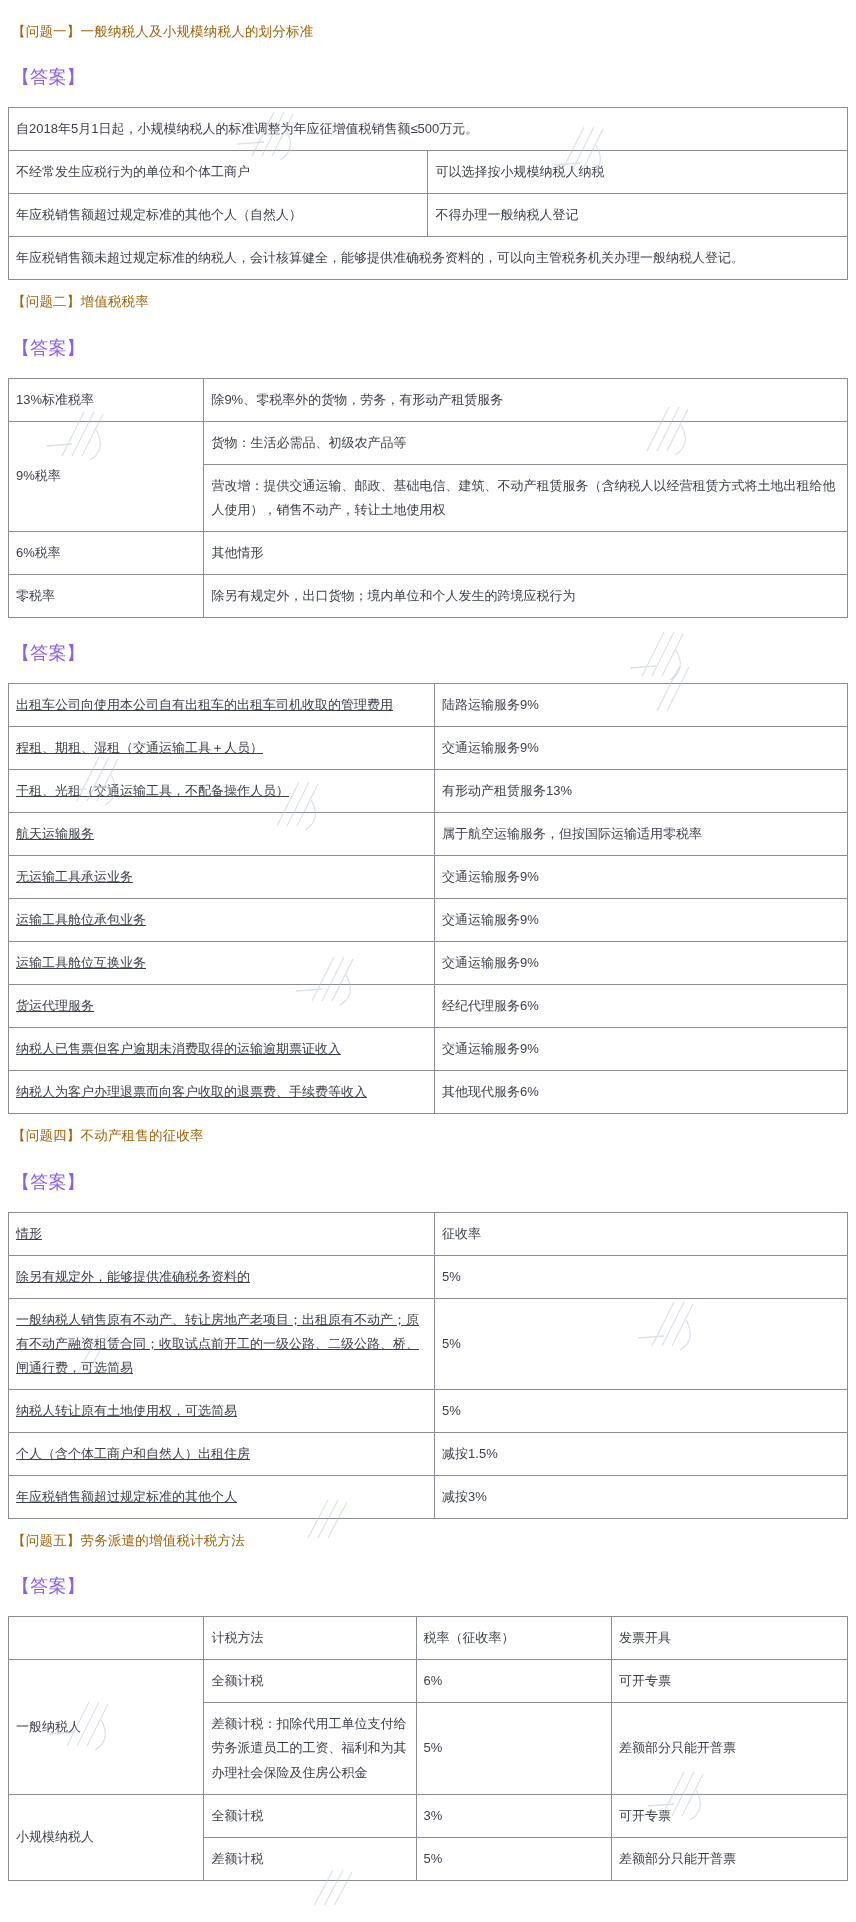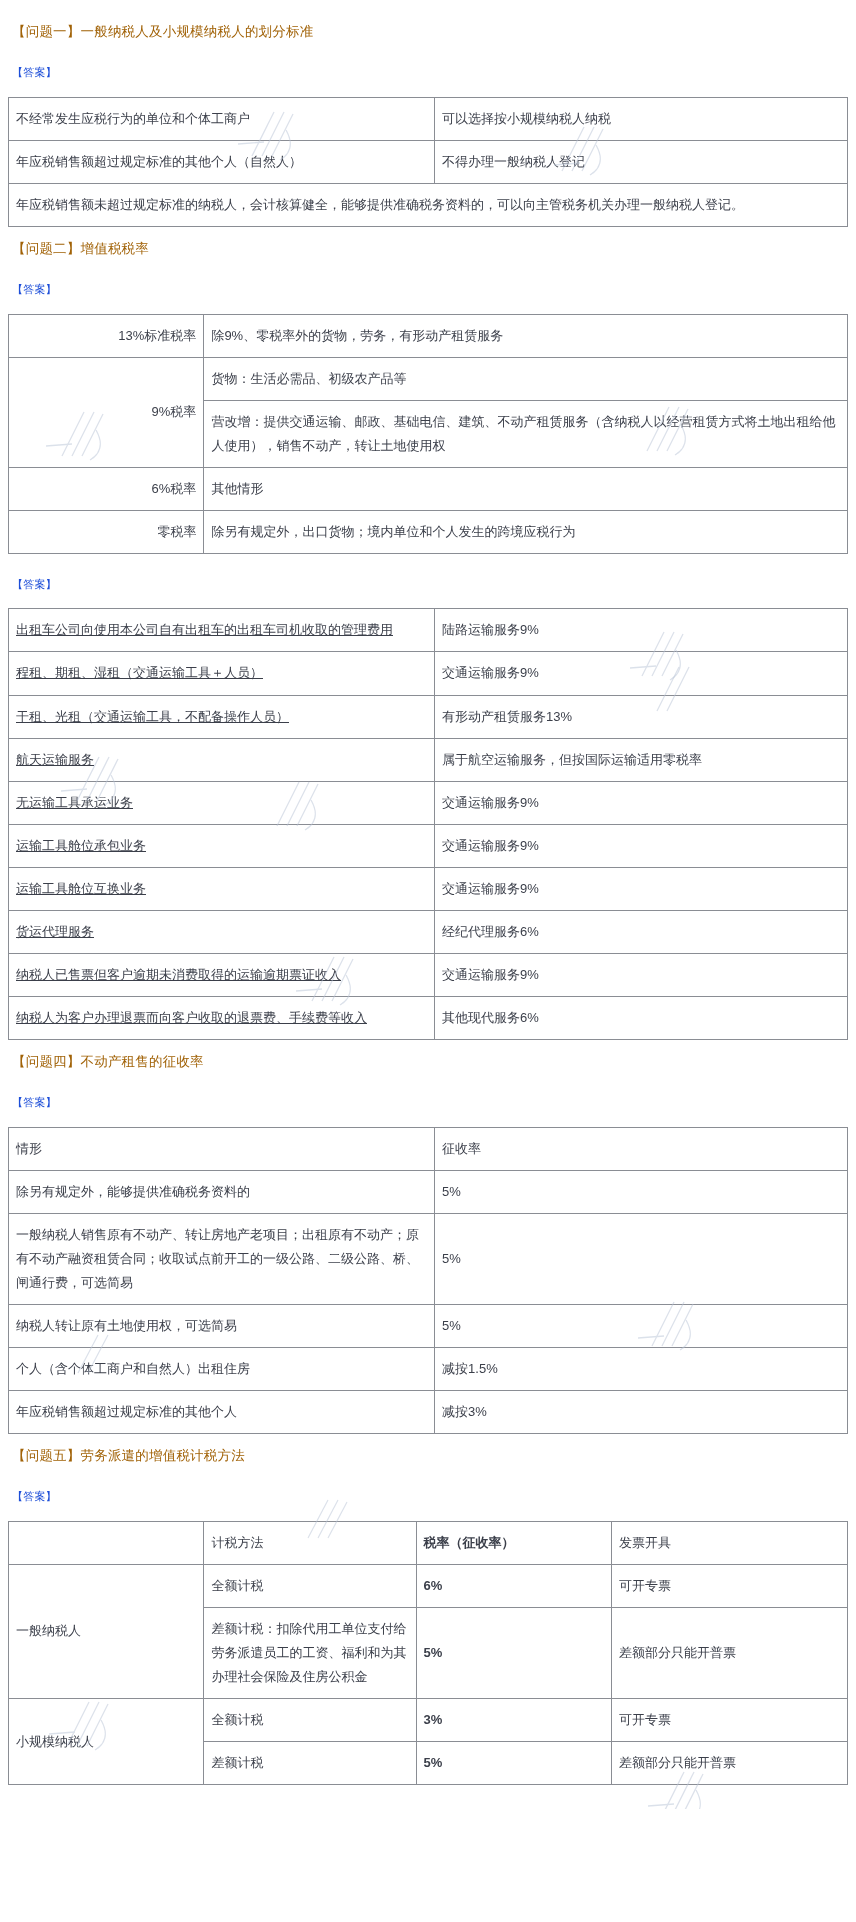--- a/index.html
+++ b/index.html
@@ -21,22 +21,22 @@
     position: relative;
   }
   .q-title {
     font-size: 13.5px;
     color: #a16207;
     line-height: 1.5;
     margin: 12px 0 0 4px;
     letter-spacing: 0.2px;
   }
   .a-label {
-    font-size: 11px;
-    color: #1d4ed8;
+    font-size: 18px;
+    color: #8b5cf6;
     line-height: 1.5;
     margin: 22px 0 16px 4px;
     letter-spacing: 0.2px;
   }
   table.doc {
     width: 100%;
     border-collapse: collapse;
     table-layout: fixed;
     margin: 0 0 10px 0;
     background: transparent;
@@ -47,44 +47,47 @@
     vertical-align: middle;
     font-size: 13px;
     line-height: 1.85;
     color: #3b3f4a;
     word-break: break-all;
   }
   table.doc.outer-thick {
     border: 1.5px solid #6f727a;
   }
   .t1 .c1 { width: 49%; }
-  .t2 .c1 { width: 21.5%; text-align: right; }
+  .t2 .c1 { width: 21.5%; }
   .t3 .c1 { width: 49%; text-decoration: underline; }
-  .t4 .c1 { width: 49%; }
+  .t4 .c1 { width: 49%; text-decoration: underline; }
   .t5 .c1 { width: 21.5%; margin-top: 12px; }
   .t5 .c2 { width: 23.5%; }
-  .t5 .c3 { width: 21.5%; font-weight: bold; }
+  .t5 .c3 { width: 21.5%; }
   
   .scribble {
     position: absolute;
     pointer-events: none;
     opacity: 0.5;
   }
   .scribble svg { display: block; }
 </style>
 </head>
 <body>
 
 <div class="page">
 
   <div>
     <div class="q-title">【问题一】一般纳税人及小规模纳税人的划分标准</div>
     <div class="a-label">【答案】</div>
     <table class="doc t1 outer-thick">
       <tbody>
+        <tr>
+          <td class="c1" colspan="2">自2018年5月1日起，小规模纳税人的标准调整为年应征增值税销售额≤500万元。</td>
+        </tr>
         <tr>
           <td class="c1">不经常发生应税行为的单位和个体工商户</td>
           <td>可以选择按小规模纳税人纳税</td>
         </tr>
         <tr>
           <td class="c1">年应税销售额超过规定标准的其他个人（自然人）</td>
           <td>不得办理一般纳税人登记</td>
         </tr>
         <tr>
           <td colspan="2">年应税销售额未超过规定标准的纳税人，会计核算健全，能够提供准确税务资料的，可以向主管税务机关办理一般纳税人登记。</td>

